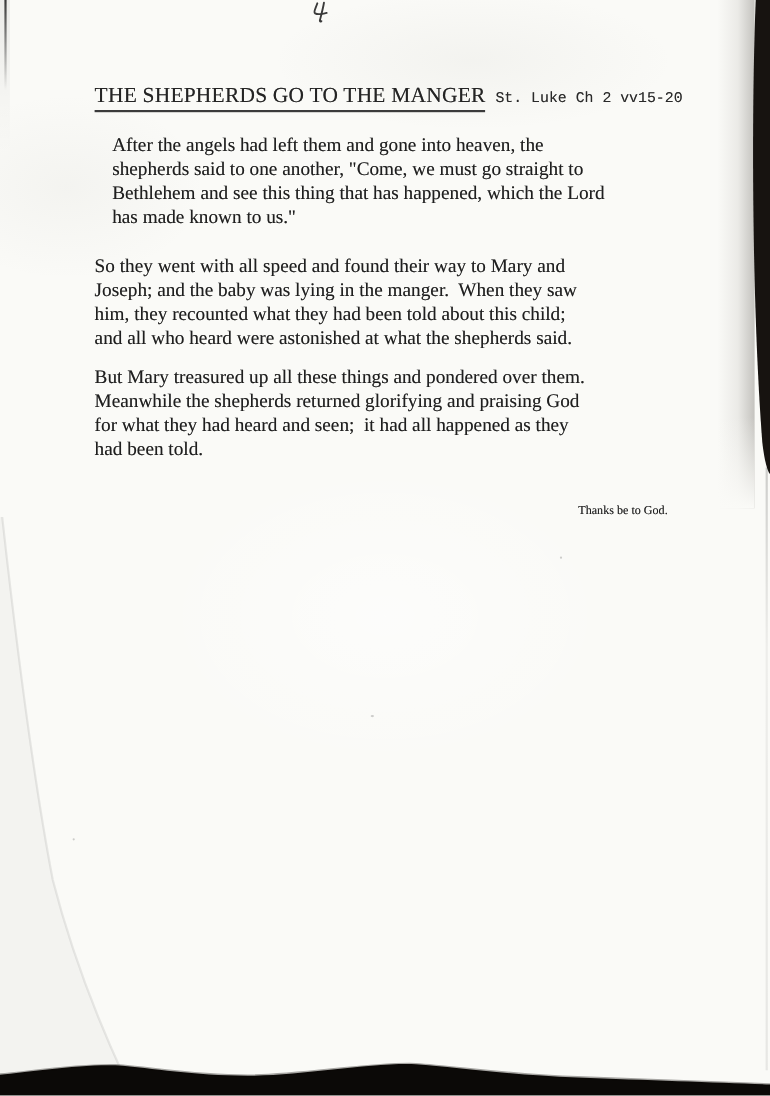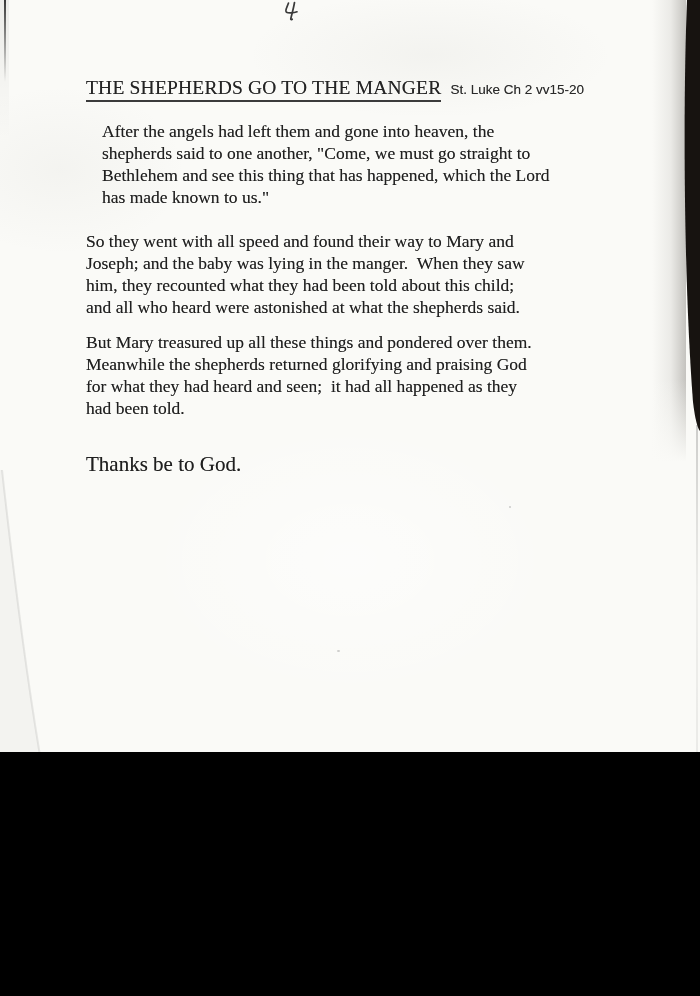--- a/index.html
+++ b/index.html
@@ -1,21 +1,21 @@
 <!DOCTYPE html>
 <html><head>
 <meta charset="utf-8">
 <style>
   html, body { margin: 0; padding: 0; background: #000; }
   body { width: 700px; height: 996px; overflow: hidden; }
 
   .scan {
     position: relative;
     width: 700px;
-    height: 752px;
+    height: 996px;
     overflow: hidden;
     background-color: #fafaf7;
     background-image:
       radial-gradient(ellipse 260px 90px at 430px 55px, rgba(150,150,140,0.07), rgba(150,150,140,0) 70%),
       radial-gradient(ellipse 180px 120px at 60px 170px, rgba(140,140,130,0.06), rgba(140,140,130,0) 70%),
       radial-gradient(ellipse 300px 200px at 350px 560px, rgba(255,255,255,0.5), rgba(255,255,255,0) 70%);
     font-family: "Liberation Serif", "DejaVu Serif", serif;
     color: #1f1f1f;
   }
 
@@ -30,21 +30,21 @@
   }
   .title {
     font-size: 19.5px;
     letter-spacing: 0.2px;
     color: #242424;
     border-bottom: 2px solid #3b3b3b;
     padding-bottom: 1px;
     text-shadow: 0 0 0.5px rgba(0,0,0,0.45);
   }
   .reference {
-    font-family: Liberation Sans, sans-serif;
+    font-family: Liberation Mono, monospace;
     font-size: 13.5px;
     color: #2a2a2a;
     margin-left: 9px;
     text-shadow: 0 0 0.4px rgba(0,0,0,0.4);
   }
 
   .para {
     position: absolute;
     left: 86px;
     font-size: 17.5px;
@@ -55,22 +55,22 @@
   }
   .para-1 { top: 120px; margin-left: 16px; }
   .para-2 { top: 230px; }
   .para-3 { top: 331px; }
 
   .closing {
     position: absolute;
     left: 86px;
     top: 453px;
     width: 521px;
-    text-align: left;
-    font-size: 21px;
+    text-align: right;
+    font-size: 11px;
     line-height: 22px;
     white-space: pre;
     color: #1f1f1f;
     text-shadow: 0 0 0.5px rgba(0,0,0,0.45);
   }
 
   
   .handwritten-four {
     position: absolute;
     left: 280px;

